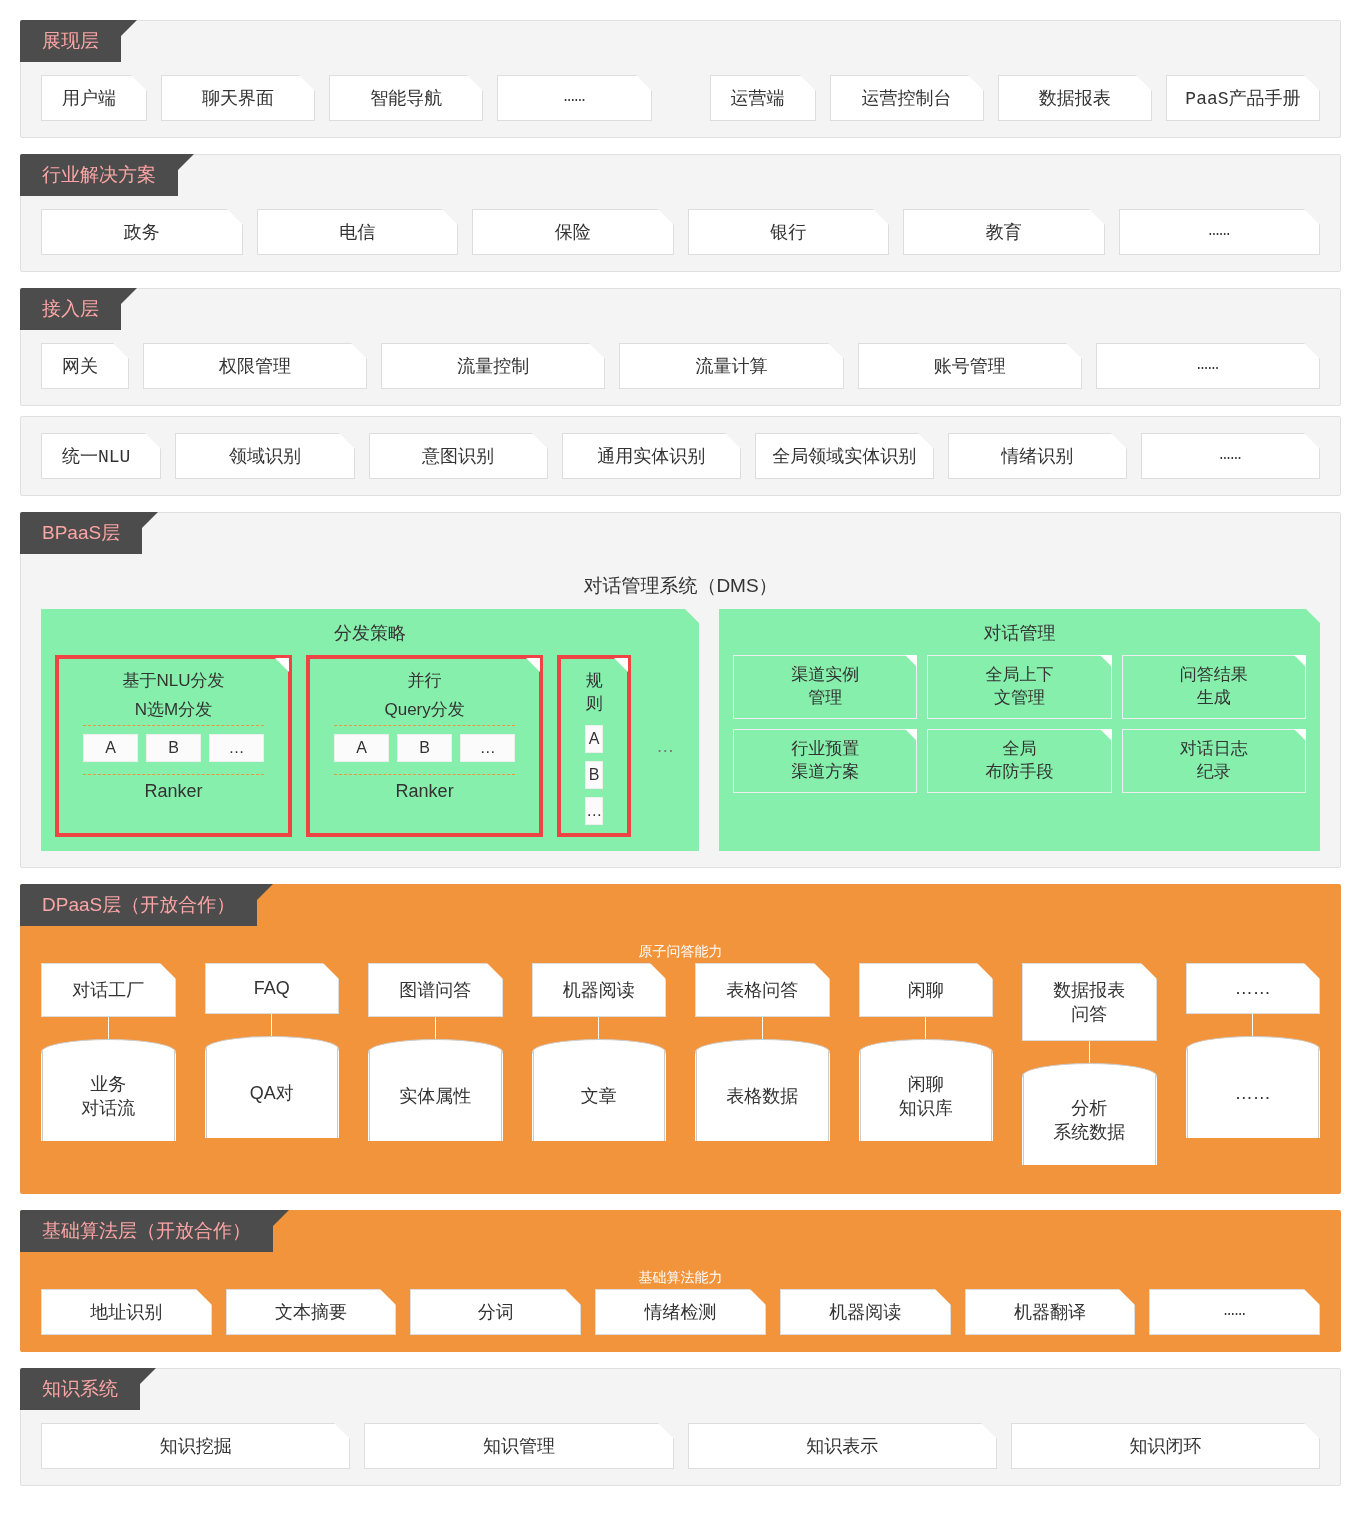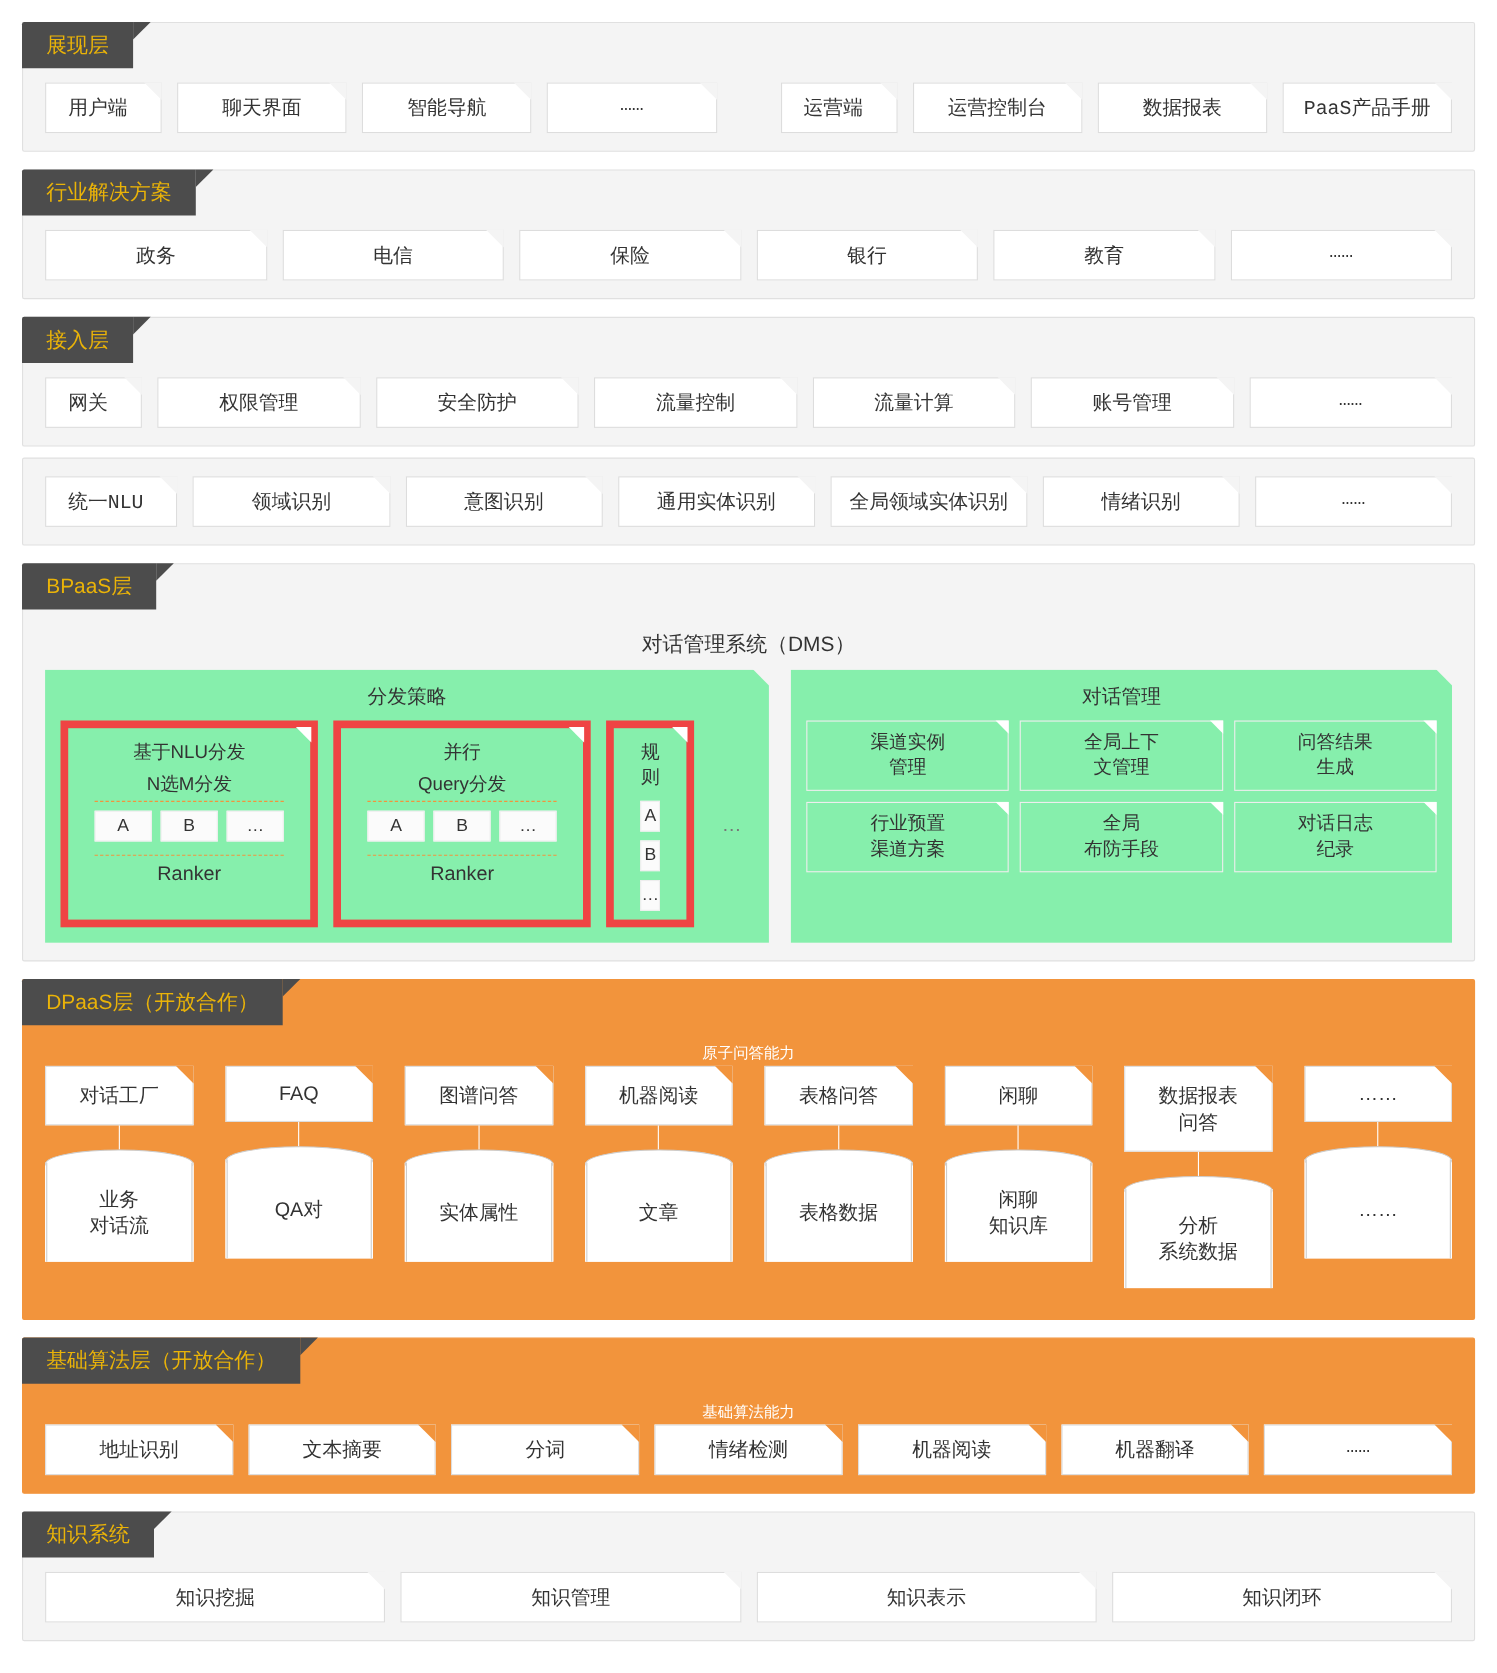--- a/index.html
+++ b/index.html
@@ -22,21 +22,21 @@
   .layer.orange {
     background: #f2943c;
     border-color: #f2943c;
   }
   .layer-header {
     position: absolute;
     top: -1px;
     left: -1px;
     display: inline-block;
     background: #4c4c4c;
-    color: #eab308;
+    color: #fca5a5;
     font-size: 19px;
     padding: 8px 22px;
     border-top-left-radius: 2px;
   }
   .layer-header .corner,
   .card .corner,
   .subcard .corner {
     position: absolute;
     top: 0;
     right: -16px;
@@ -87,21 +87,21 @@
   }
   .dms-left { flex: 1.1; }
   .dms-right { flex: 1; }
   .dms-left.notch::before, .dms-right.notch::before {
     content:"";position:absolute;top:-1px;right:-1px;
     border-top:16px solid #f4f4f4;border-left:16px solid transparent;
   }
   .sub-title { text-align: center; font-size: 18px; padding: 2px 0 10px 0; }
   .strategy-row { display: flex; gap: 14px; align-items: stretch; }
   .strategy-col {
-    border: 7px solid #ef4444;
+    border: 4px solid #ef4444;
     position: relative;
     padding: 8px 24px;
     text-align: center;
   }
   .strategy-col.notch::before {
     content:"";position:absolute;top:-1px;right:-1px;
     border-top:14px solid #fff;border-left:14px solid transparent;
   }
   .mini-row { display:flex; gap:8px; margin-top:6px;}
   .mini {
@@ -197,21 +197,20 @@
 </div>
 
 <div class="layer">
   <div class="layer-header">
     <span>接入层</span><span class="corner"></span>
   </div>
   <div class="content">
     <div class="row">
       <div class="card fixed strong notch">网关</div>
       <div class="card notch">权限管理</div>
-      <div class="card notch">安全防护</div>
       <div class="card notch">流量控制</div>
       <div class="card notch">流量计算</div>
       <div class="card notch">账号管理</div>
       <div class="card notch">……</div>
     </div>
   </div>
 </div>
 <div class="layer" style="margin-top:-6px">
   <div class="content" style="padding-top:0">
     <div class="row">

